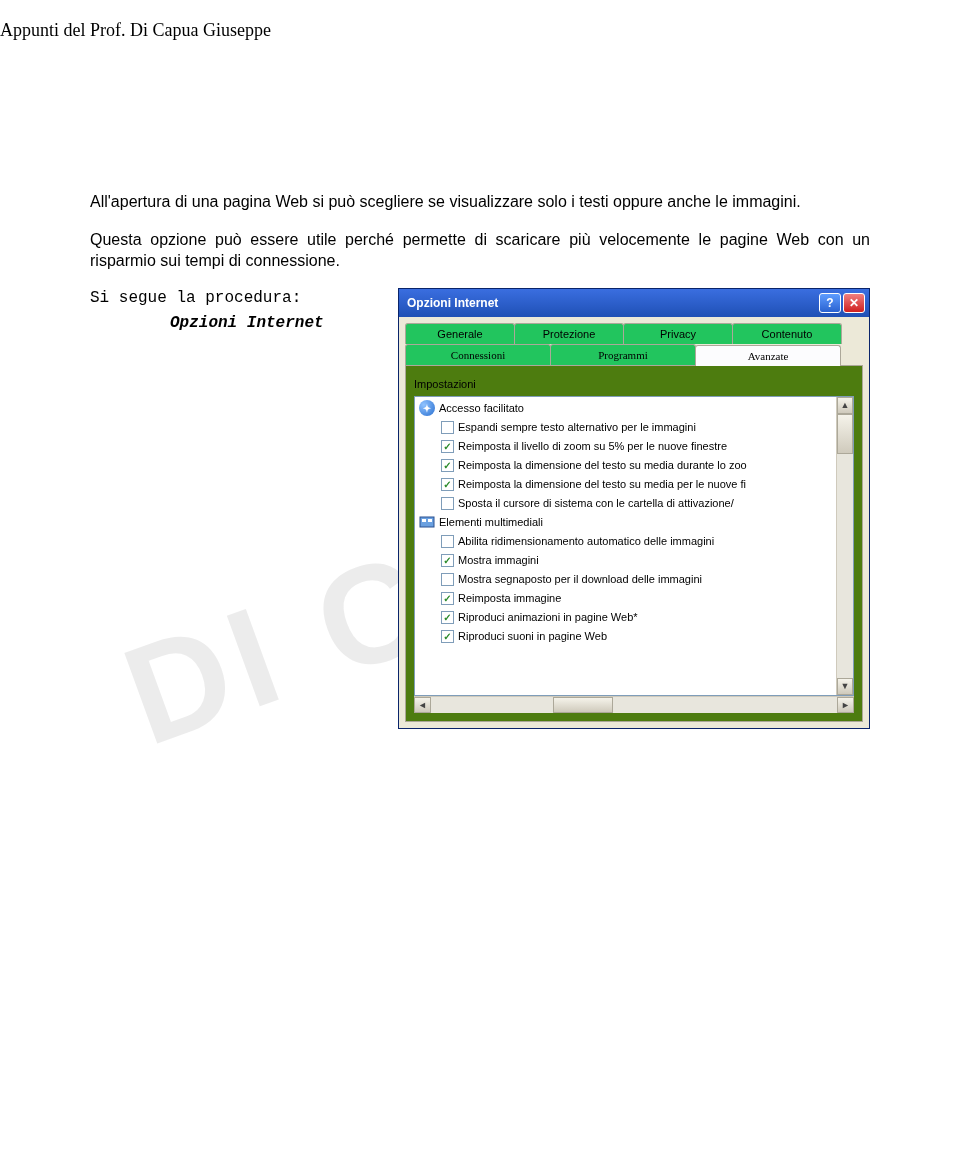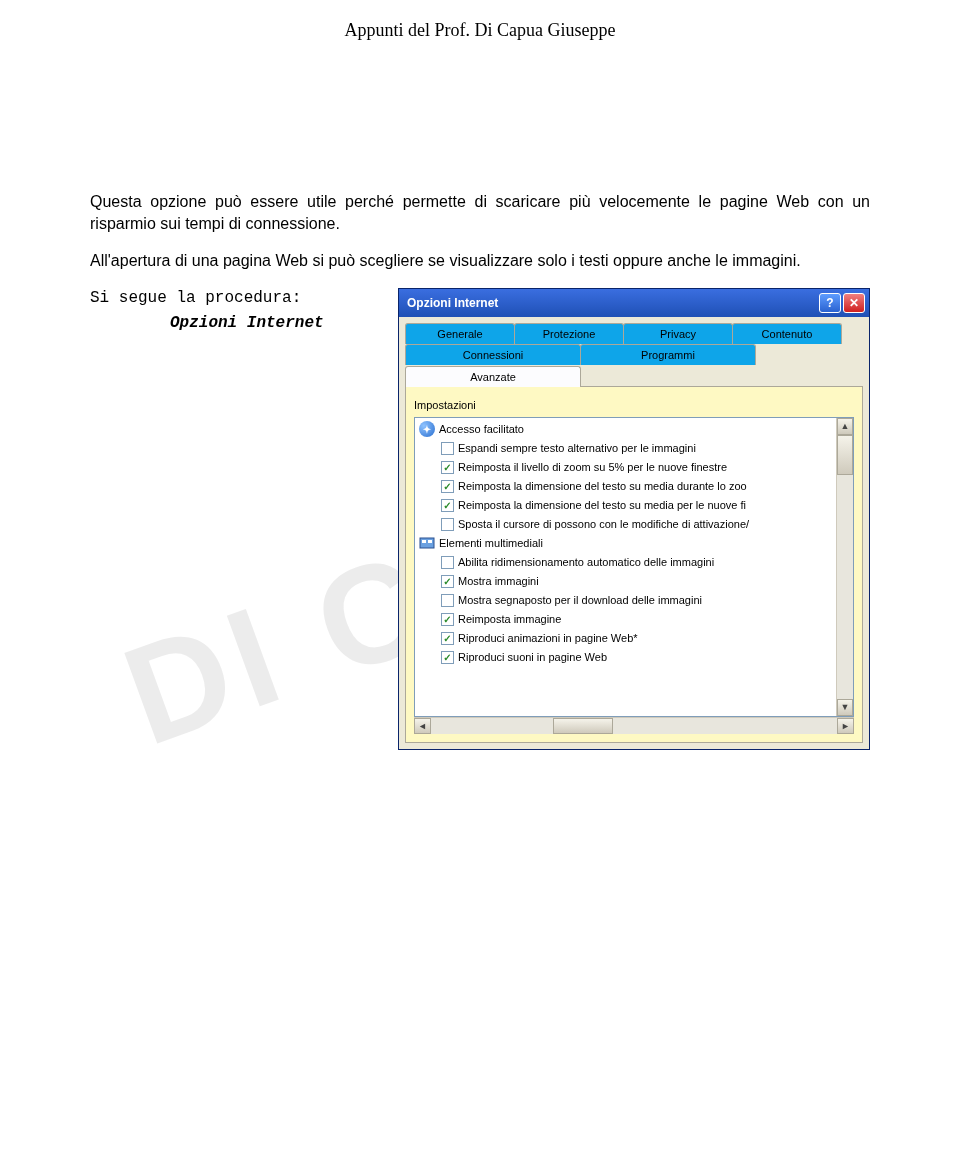--- a/index.html
+++ b/index.html
@@ -16,21 +16,20 @@
     top: 50%; left: 50%;
     transform: translate(-50%, -50%) rotate(-20deg);
     font-size: 140px;
     font-weight: bold;
     color: rgba(180,180,180,0.25);
     white-space: nowrap;
     pointer-events: none;
     letter-spacing: 8px;
   }
   .page-header {
-    text-align: center;
     font-family: "Times New Roman", serif;
     font-size: 18px;
     padding-top: 20px;
   }
   .content {
     padding: 150px 90px 0 90px;
     position: relative;
     z-index: 2;
   }
   h2.section-title {
@@ -92,38 +91,38 @@
   .winbtn.close { background: linear-gradient(to bottom,#f08080,#d02020); color:#fff; }
 
   .tabstrip {
     display: flex;
     flex-wrap: wrap;
     background: #ece9d8;
     padding-top: 6px;
     padding-left: 6px;
   }
   .tab {
-    background: #0ea5e9;
+    background: #22c55e;
     border: 1px solid #aca899;
     border-bottom: none;
     border-radius: 3px 3px 0 0;
     padding: 4px 0;
     text-align: center;
     margin-right: -1px;
     font-size: 11px;
     color: #000;
   }
   .tab.row1 { width: 110px; }
-  .tab.row2 { width: 176px; }
+  .tab.row2 { width: 146px; font-family: Liberation Serif, serif; }
   .tab.active { background:#fcfcfe; font-weight: normal; position: relative; top:1px; }
 
   .tab-panel {
     margin: 0 6px 6px 6px;
     border: 1px solid #aca899;
-    background: #fef9c3;
+    background: #4d7c0f;
     padding: 12px 8px 8px 8px;
   }
   .group-label { font-size: 11px; margin-bottom: 6px; }
   .listbox {
     background: #fff;
     border: 1px solid #7f9db9;
     height: 300px;
     display: flex;
   }
   .list-content {
@@ -194,22 +193,22 @@
   }
 </style>
 </head>
 <body>
 
 <div class="watermark">DI CAPUA</div>
 
 <div class="page-header">Appunti del Prof. Di Capua Giuseppe</div>
 
 <div class="content">
+  <p class="body-text">All'apertura di una pagina Web si può scegliere se visualizzare solo i testi oppure anche le immagini.</p>
   <p class="body-text">Questa opzione può essere utile perché permette di scaricare più velocemente le pagine Web con un risparmio sui tempi di connessione.</p>
-  <p class="body-text">All'apertura di una pagina Web si può scegliere se visualizzare solo i testi oppure anche le immagini.</p>
 
   <div class="two-col">
     <div class="left-col">
       <div class="proc1">Si segue la procedura:</div>
       <div class="proc3">Opzioni Internet</div>
     </div>
 
     <div class="dialog">
       <div class="titlebar">
         <span>Opzioni Internet</span>
@@ -248,21 +247,21 @@
               <div class="tree-row item">
                 <span class="chk">✓</span>
                 <span>Reimposta la dimensione del testo su media durante lo zoo</span>
               </div>
               <div class="tree-row item">
                 <span class="chk">✓</span>
                 <span>Reimposta la dimensione del testo su media per le nuove fi</span>
               </div>
               <div class="tree-row item">
                 <span class="chk"></span>
-                <span>Sposta il cursore di possono con le modifiche di attivazione/</span>
+                <span>Sposta il cursore di sistema con le cartella di attivazione/</span>
               </div>
               <div class="tree-row group">
                 <span class="grp-icon mm">
                   <svg viewBox="0 0 16 16">
                     <rect x="1" y="3" width="14" height="10" fill="#6aa0e0" stroke="#2a5090"></rect>
                     <rect x="3" y="5" width="4" height="3" fill="#fff"></rect>
                     <rect x="9" y="5" width="4" height="3" fill="#fff"></rect>
                   </svg>
                 </span>
                 <span>Elementi multimediali</span>

